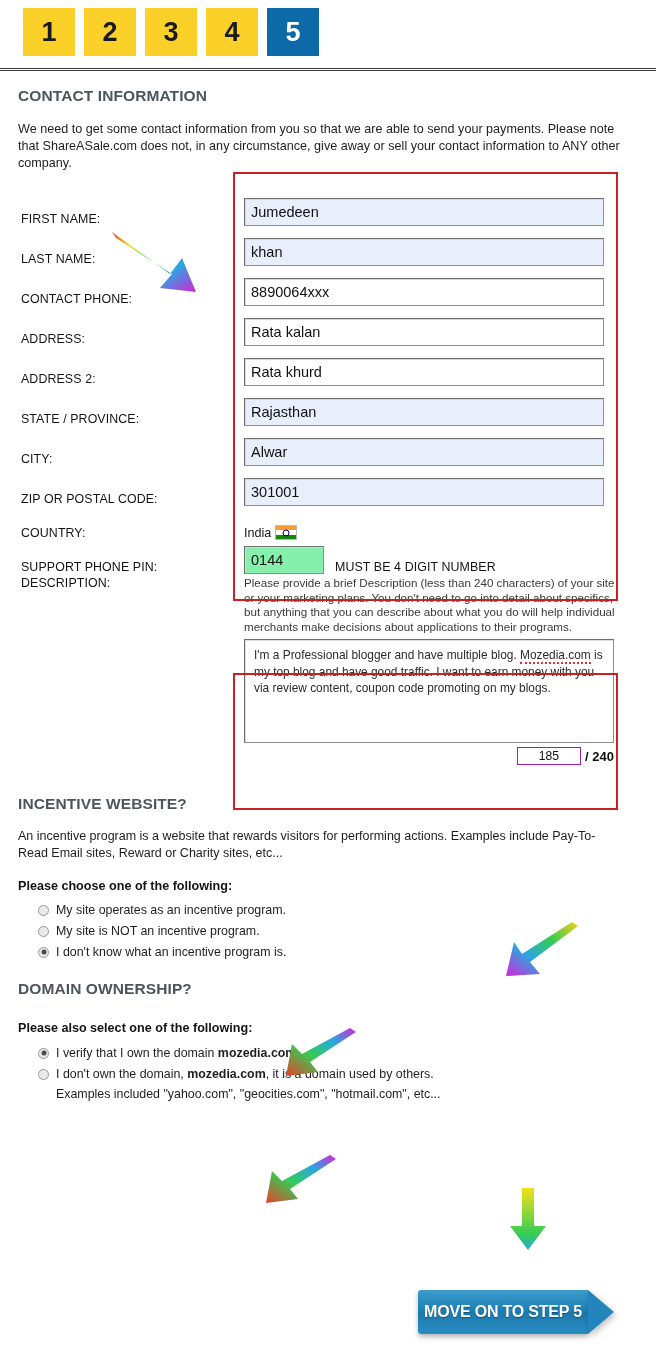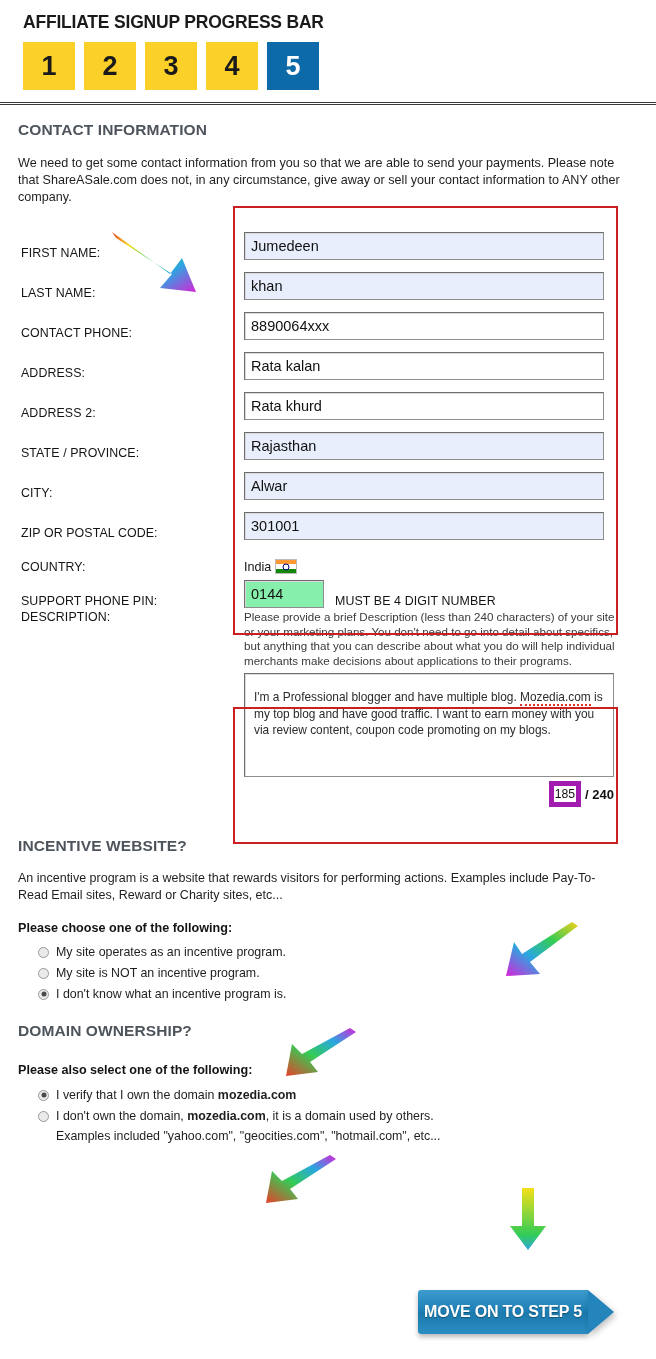--- a/index.html
+++ b/index.html
@@ -133,38 +133,38 @@
   }
   .textarea {
     width: 370px;
     height: 104px;
     margin-left: 244px;
     margin-top: 5px;
     border: 1px solid #8e8e8e;
     border-top-color: #6e6e6e;
     border-left-color: #6e6e6e;
     background: #fff;
-    padding: 15px 9px;
+    padding: 7px 9px;
     font-size: 11.9px;
     line-height: 16.4px;
     color: #2b2b2b;
     box-shadow: inset 1px 1px 0 #dcdcdc;
   }
   .spell { border-bottom: 2px dotted #e03030; }
   .counter-row {
     display: flex;
     justify-content: flex-end;
     align-items: center;
     width: 614px;
     margin-top: 4px;
     gap: 4px;
   }
   .counter-box {
-    border: 5px solid #a21caf;
-    padding: 1px 1px;
+    border: 1px solid #a21caf;
+    padding: 1px 21px;
     font-size: 12.2px;
     background: #fff;
     color: #111;
   }
   .counter-max { font-size: 13px; font-weight: bold; color: #111; }
 
   
   .redbox {
     position: absolute;
     border: 2.5px solid #cc1f22;
@@ -257,21 +257,20 @@
     filter: drop-shadow(2px 3px 3px rgba(0,0,0,0.25));
   }
 
   
   .arrow { position: absolute; pointer-events: none; }
 </style>
 </head>
 <body>
 
 <div class="header">
-  <div class="header-title">AFFILIATE SIGNUP PROGRESS BAR</div>
   <div class="steps">
     <div class="step todo">1</div>
     <div class="step todo">2</div>
     <div class="step todo">3</div>
     <div class="step todo">4</div>
     <div class="step current">5</div>
   </div>
 </div>
 <div class="rule-double"></div>
 

